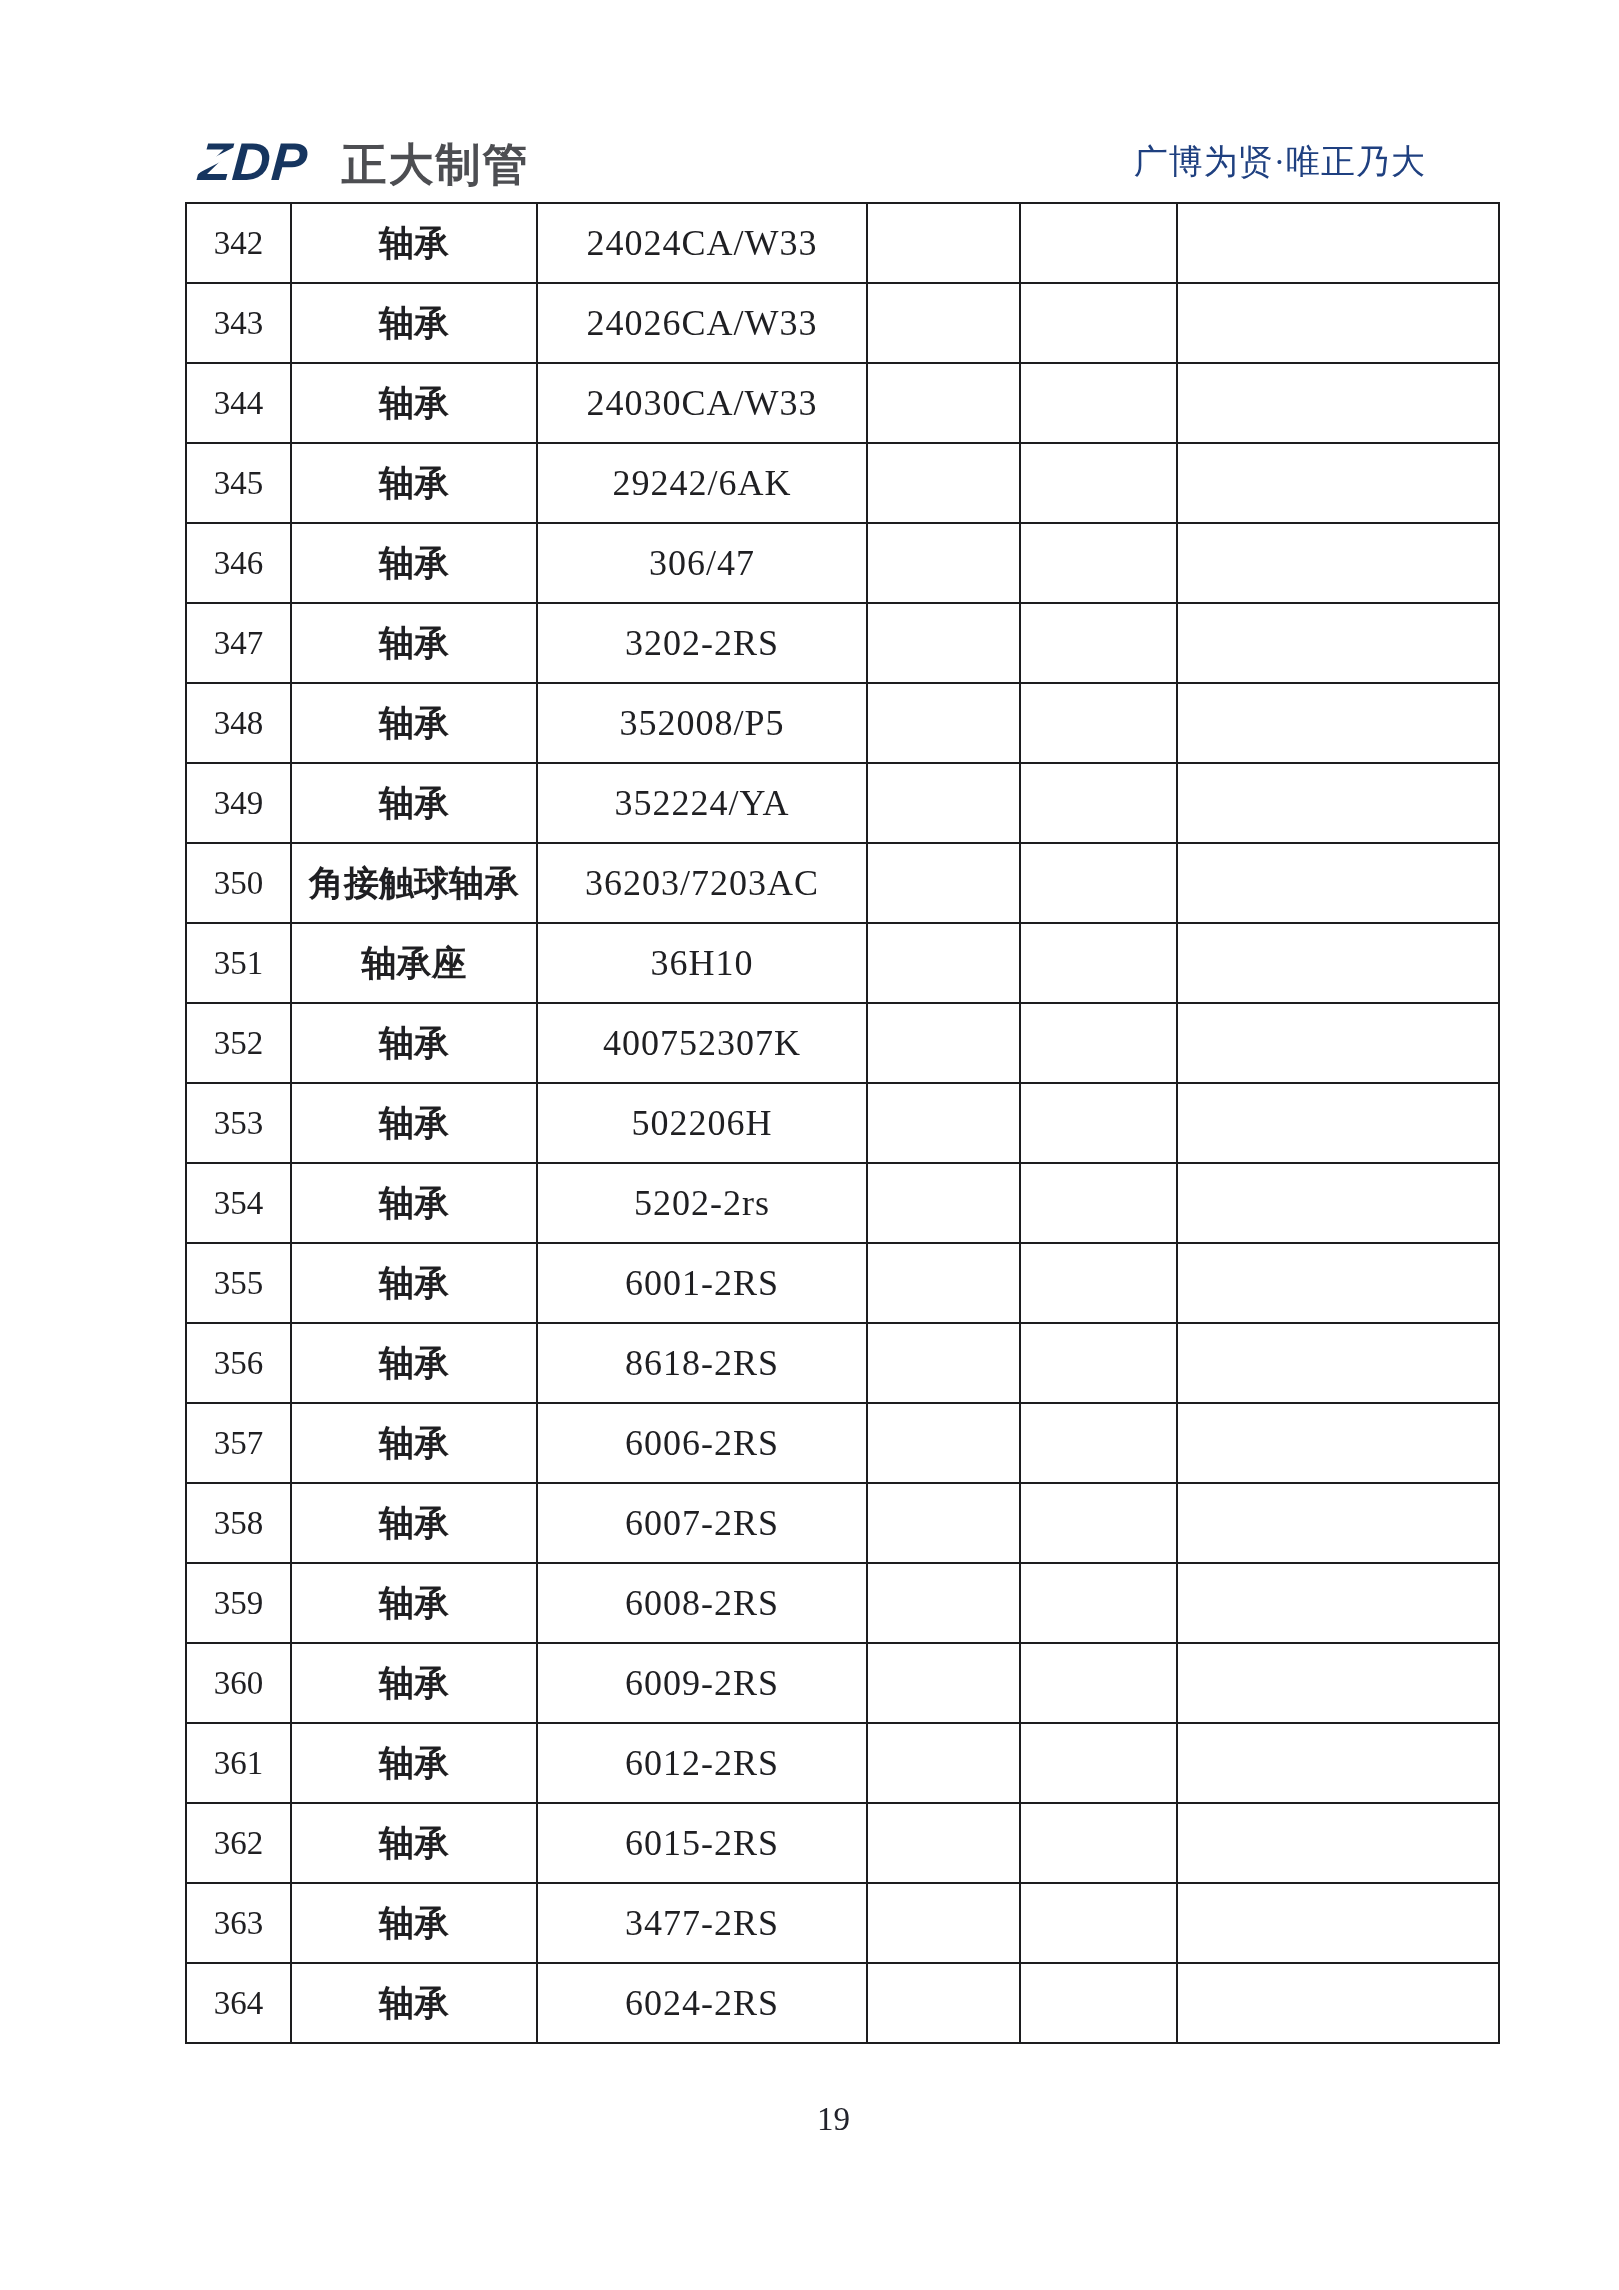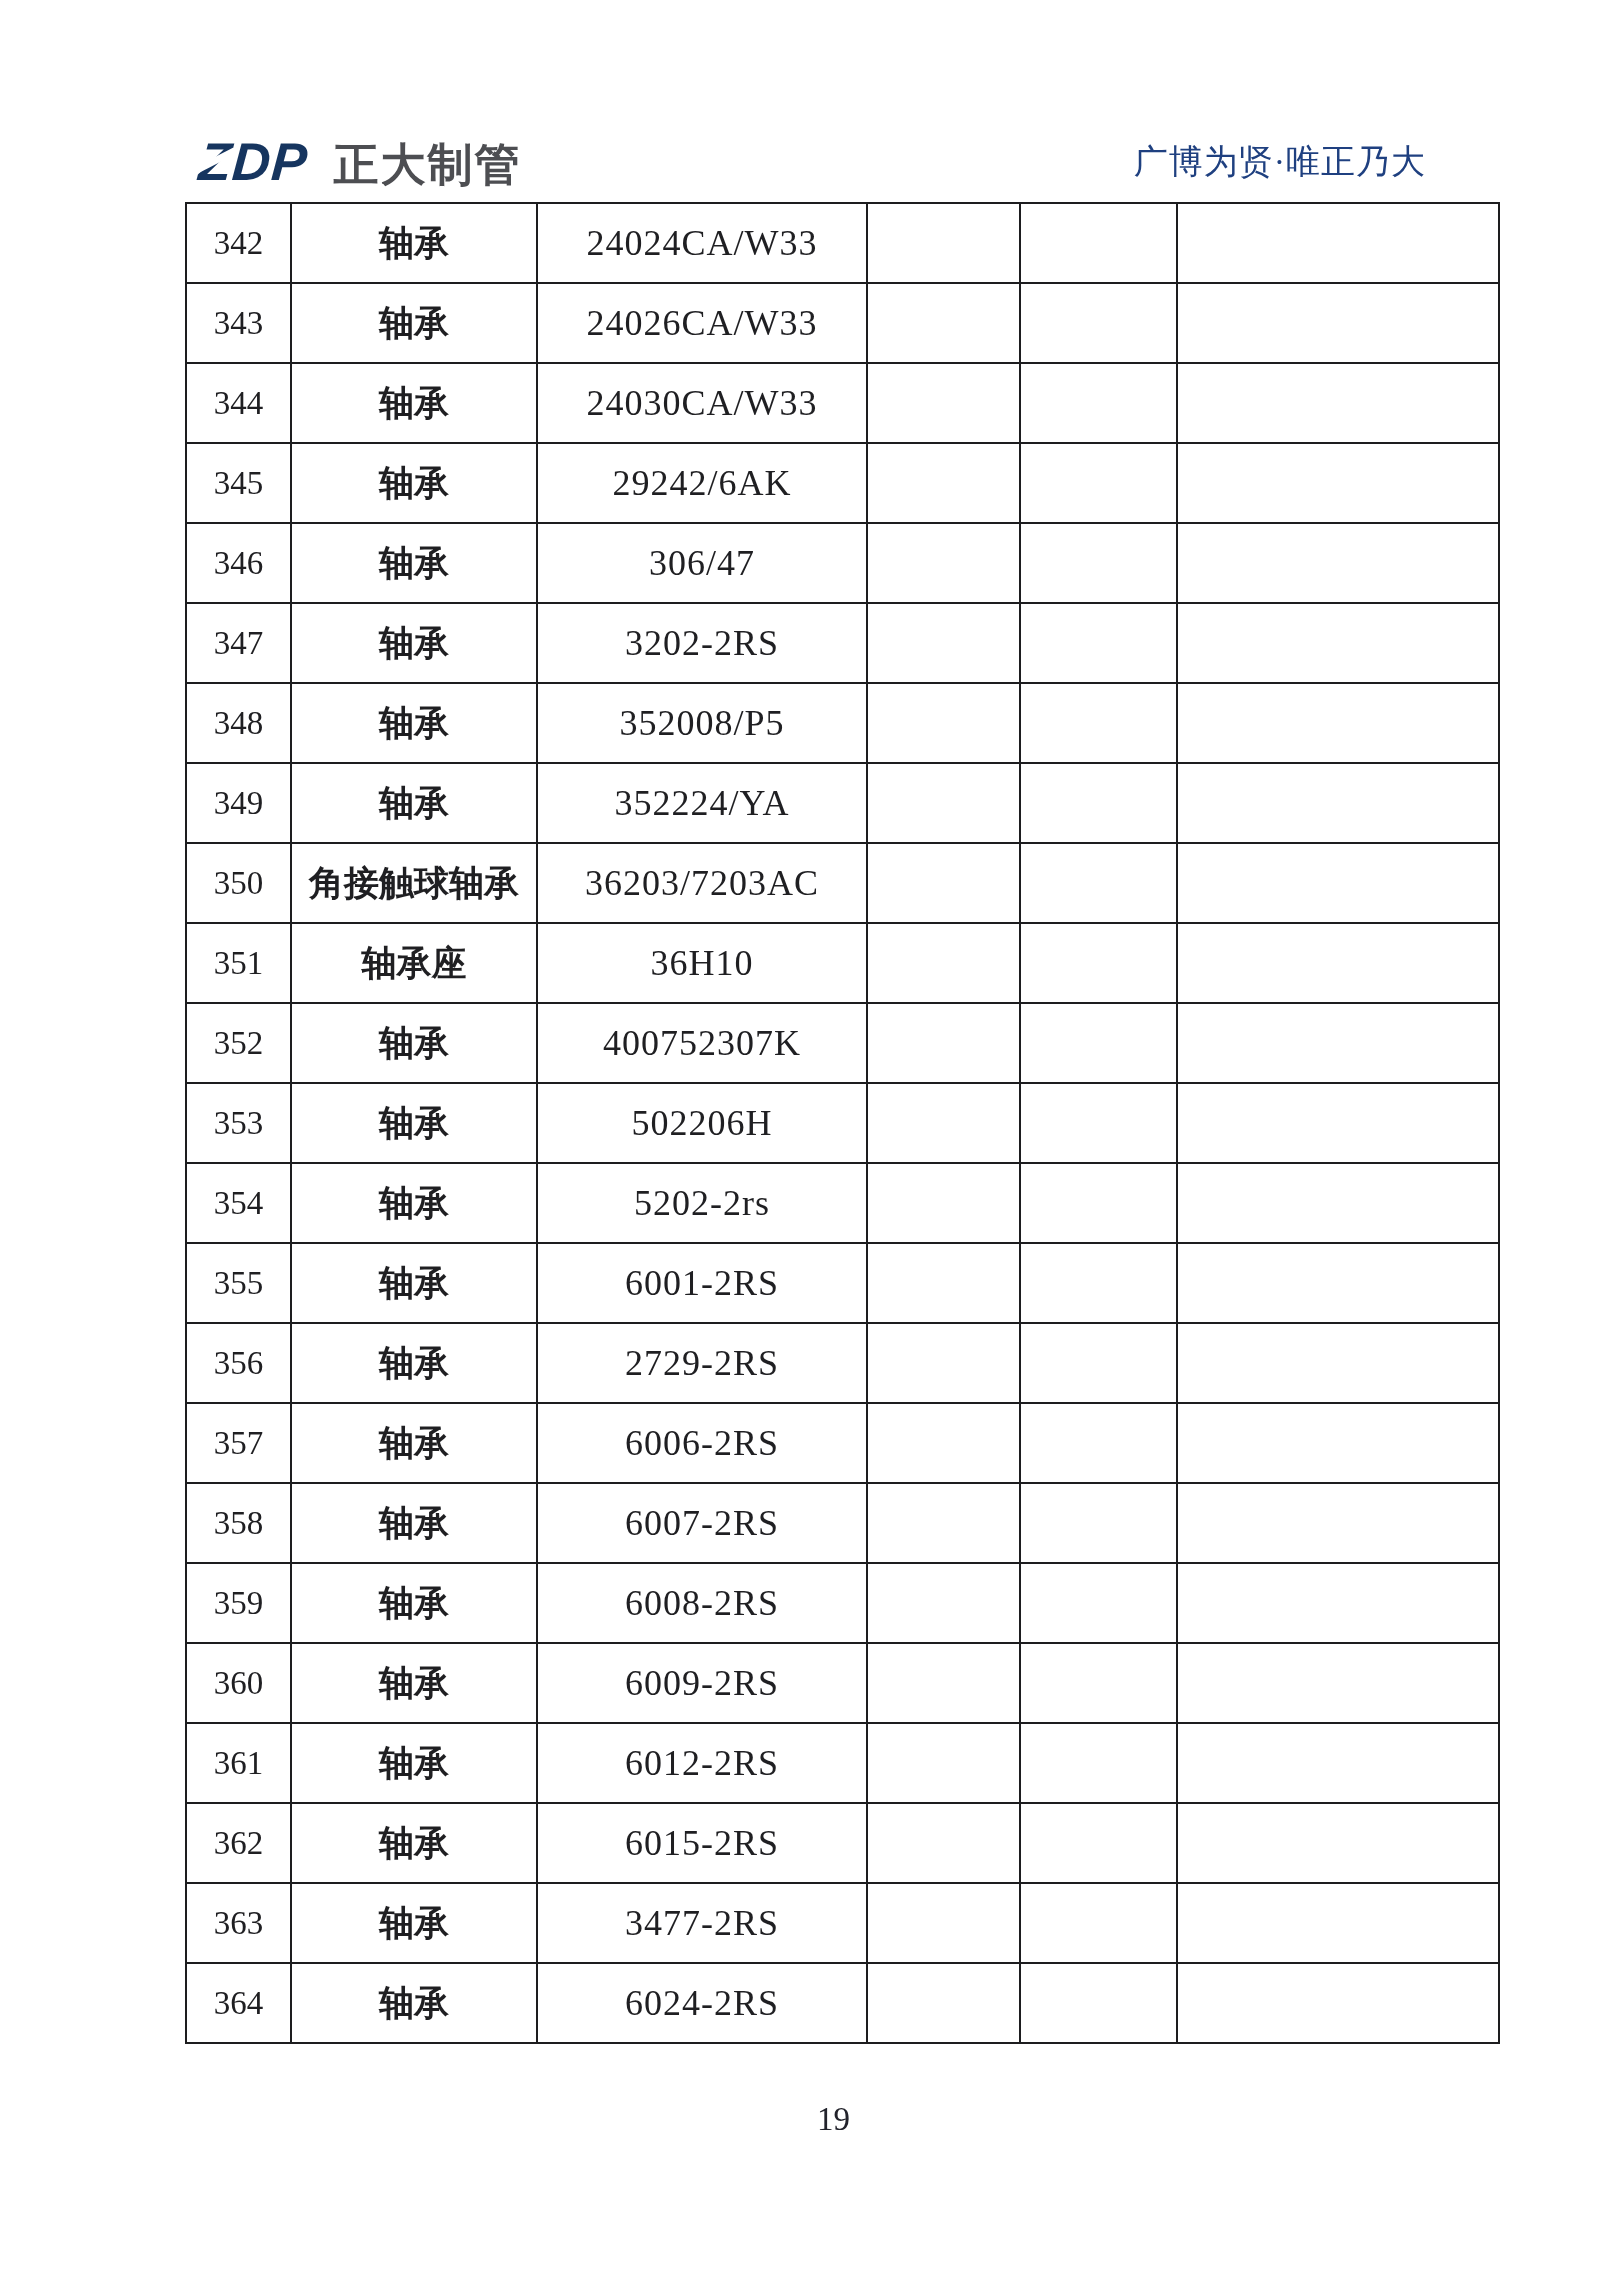--- a/index.html
+++ b/index.html
@@ -50,20 +50,21 @@
     width: 41px; height: 6.9px;
     background: #ffffff;
     transform: rotate(-28deg);
   }
   .logo-company {
     font-family: "Liberation Sans", "DejaVu Sans", sans-serif;
     font-weight: 700;
     font-size: 45px;
     line-height: 1;
     letter-spacing: 2px;
+    margin-left: 8px;
   }
   .slogan {
     position: absolute;
     right: 193px;
     top: 145px;
     font-size: 34px;
     font-weight: 400;
     line-height: 1;
     letter-spacing: 1px;
     white-space: nowrap;
@@ -239,21 +240,21 @@
           <td class="c-no">355</td>
           <td class="c-name">轴承</td>
           <td class="c-model">6001-2RS</td>
           <td class="c-e1"></td>
           <td class="c-e2"></td>
           <td class="c-e3"></td>
         </tr>
         <tr>
           <td class="c-no">356</td>
           <td class="c-name">轴承</td>
-          <td class="c-model">2729-2RS</td>
+          <td class="c-model">8618-2RS</td>
           <td class="c-e1"></td>
           <td class="c-e2"></td>
           <td class="c-e3"></td>
         </tr>
         <tr>
           <td class="c-no">357</td>
           <td class="c-name">轴承</td>
           <td class="c-model">6006-2RS</td>
           <td class="c-e1"></td>
           <td class="c-e2"></td>

